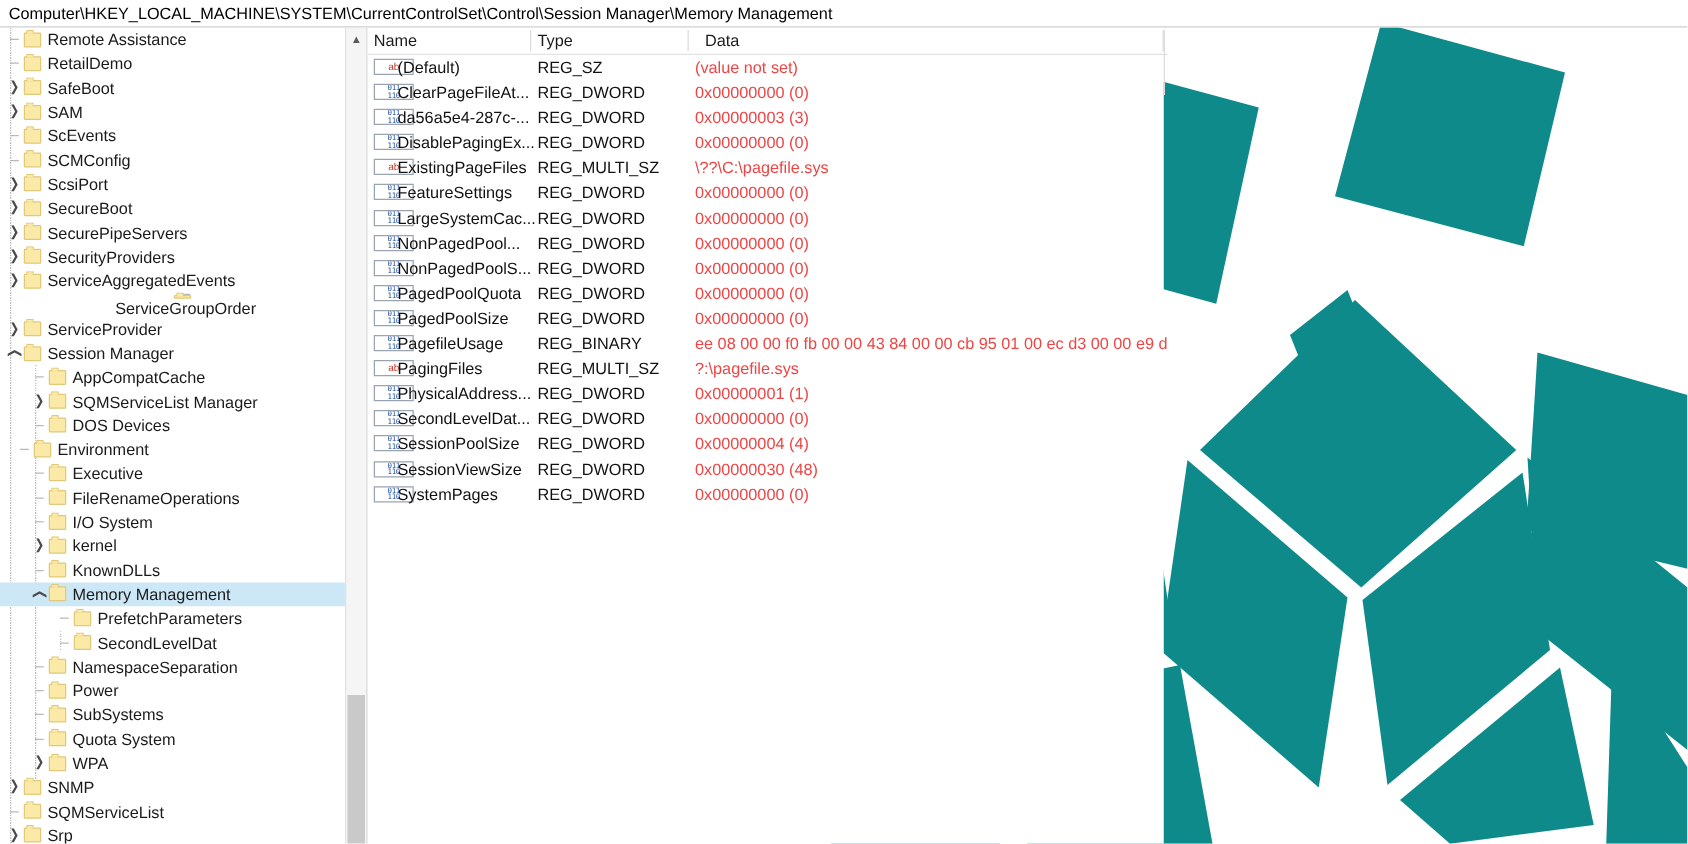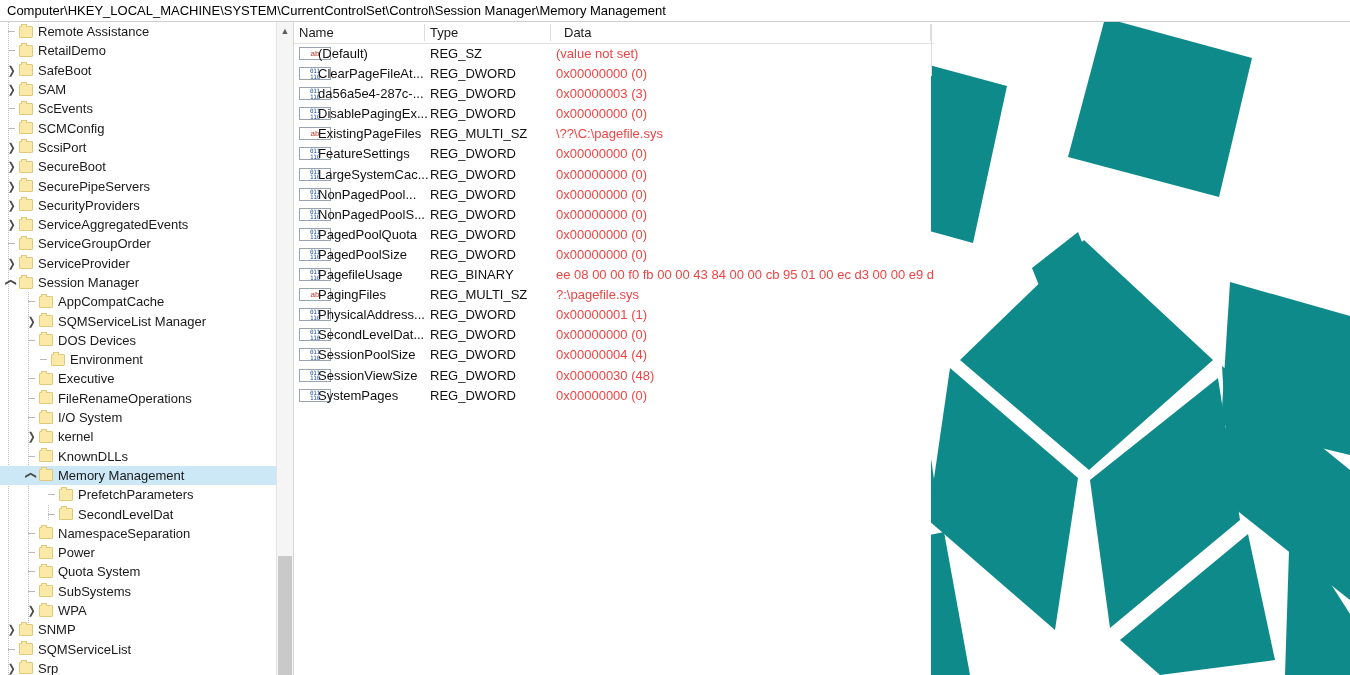--- a/index.html
+++ b/index.html
@@ -227,21 +227,21 @@
           <span class="folder"></span>
           <span class="tlabel">SecurityProviders</span>
         </div>
         <div class="tree-row" style="padding-left: 4px;">
           <span class="tw">
             <span class="chev">❯</span>
           </span>
           <span class="folder"></span>
           <span class="tlabel">ServiceAggregatedEvents</span>
         </div>
-        <div class="tree-row" style="padding-left: 4px;">
+        <div class="tree-row" style="padding-left: 4px; flex-direction: column;">
           <span class="tw">
             <span class="dash"></span>
           </span>
           <span class="folder"></span>
           <span class="tlabel">ServiceGroupOrder</span>
         </div>
         <div class="tree-row" style="padding-left: 4px;">
           <span class="tw">
             <span class="chev">❯</span>
           </span>
@@ -269,21 +269,21 @@
           <span class="folder"></span>
           <span class="tlabel">SQMServiceList Manager</span>
         </div>
         <div class="tree-row" style="padding-left: 24px;">
           <span class="tw">
             <span class="dash"></span>
           </span>
           <span class="folder"></span>
           <span class="tlabel">DOS Devices</span>
         </div>
-        <div class="tree-row" style="padding-left: 36px;">
+        <div class="tree-row" style="padding-left: 12px;">
           <span class="tw">
             <span class="dash"></span>
           </span>
           <span class="folder"></span>
           <span class="tlabel">Environment</span>
         </div>
         <div class="tree-row" style="padding-left: 24px;">
           <span class="tw">
             <span class="dash"></span>
           </span>
@@ -351,28 +351,28 @@
             <span class="dash"></span>
           </span>
           <span class="folder"></span>
           <span class="tlabel">Power</span>
         </div>
         <div class="tree-row" style="padding-left: 24px;">
           <span class="tw">
             <span class="dash"></span>
           </span>
           <span class="folder"></span>
+          <span class="tlabel">SubSystems</span>
+        </div>
+        <div class="tree-row" style="padding-left: 24px;">
+          <span class="tw">
+            <span class="dash"></span>
+          </span>
+          <span class="folder"></span>
           <span class="tlabel">Quota System</span>
-        </div>
-        <div class="tree-row" style="padding-left: 24px;">
-          <span class="tw">
-            <span class="dash"></span>
-          </span>
-          <span class="folder"></span>
-          <span class="tlabel">SubSystems</span>
         </div>
         <div class="tree-row" style="padding-left: 24px;">
           <span class="tw">
             <span class="chev">❯</span>
           </span>
           <span class="folder"></span>
           <span class="tlabel">WPA</span>
         </div>
         <div class="tree-row" style="padding-left: 4px;">
           <span class="tw">

